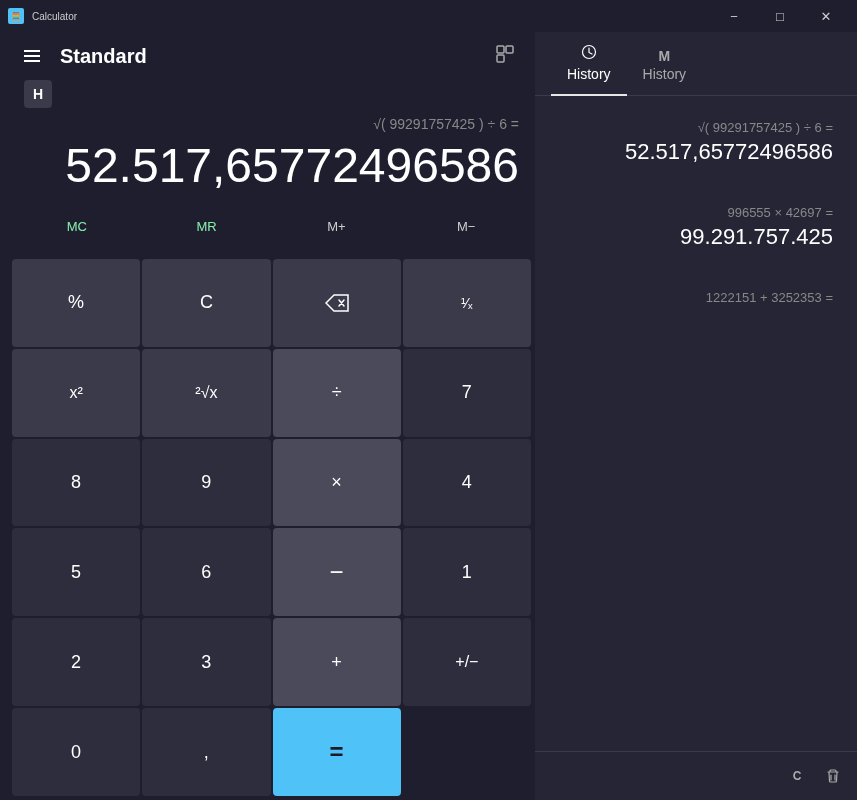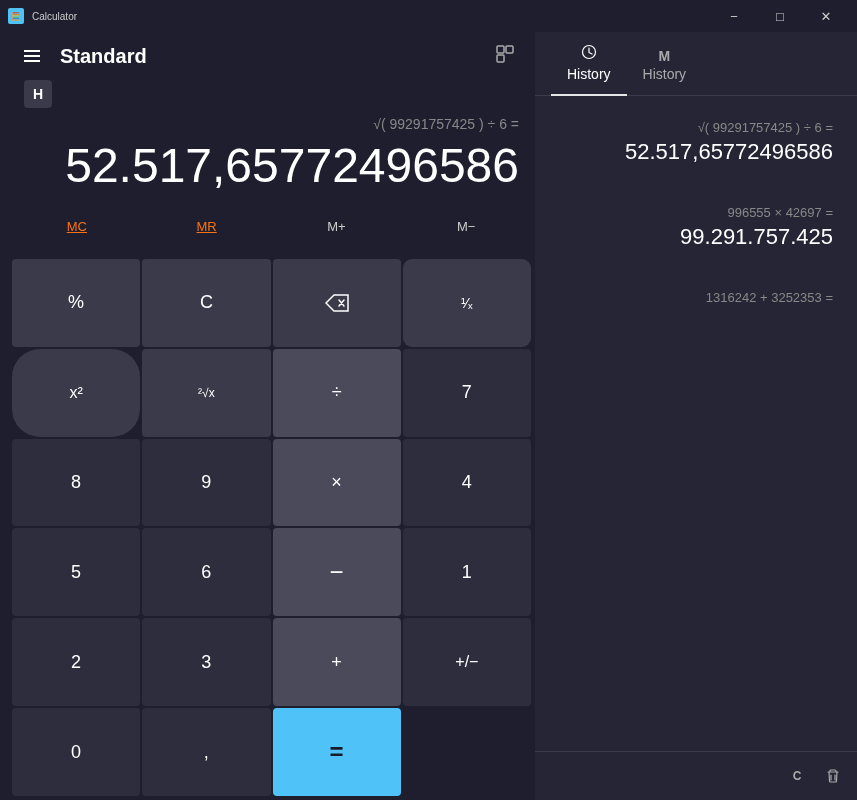--- a/index.html
+++ b/index.html
@@ -157,21 +157,21 @@
       flex: 1;
       height: 36px;
       background: none;
       border: none;
       color: #ccc;
       font-size: 13px;
       cursor: pointer;
       border-radius: 4px;
       transition: background 0.1s;
     }
-    .mem-btn.disabled { color: #f97316; cursor: default; text-decoration: underline; }
+    .mem-btn.disabled { color: #86efac; cursor: default; }
 
     
     .btn-grid {
       flex: 1;
       display: grid;
       grid-template-columns: repeat(4, 1fr);
       gap: 2px;
       padding: 2px 4px 4px;
     }
 
@@ -187,22 +187,22 @@
       display: flex;
       align-items: center;
       justify-content: center;
     }
 
     .btn-dark { background: #2d2d3d; }
     .btn-medium { background: #3a3a4a; }
     .btn-light { background: #4a4a5a; }
     .btn-accent { background: #4fc3f7; color: #1a1a2a; font-weight: 600; font-size: 24px; }
 
-    .btn-fraction { font-size: 14px; border-radius: 9px; }
-    .btn-sqrt { font-size: 12px; }
+    .btn-fraction { font-size: 14px; }
+    .btn-sqrt { font-size: 16px; }
     .btn-backspace { font-size: 20px; }
 
     
     .right-panel {
       flex: 1;
       background: #252535;
       display: flex;
       flex-direction: column;
       overflow: hidden;
     }
@@ -348,21 +348,21 @@
       <button class="calc-btn btn-medium">%</button>
       <button class="calc-btn btn-medium">C</button>
       <button class="calc-btn btn-medium btn-backspace">
         <svg width="24" height="18" viewBox="0 0 24 18" fill="none">
           <path d="M9 1L1 9L9 17H23V1H9Z" stroke="white" stroke-width="1.5" fill="none"></path>
           <path d="M14 6L19 12M19 6L14 12" stroke="white" stroke-width="1.5" stroke-linecap="round"></path>
         </svg>
       </button>
 
       <button class="calc-btn btn-medium btn-fraction">¹⁄ₓ</button>
-      <button class="calc-btn btn-medium" style="font-size:16px;border-radius:28px;">x²</button>
+      <button class="calc-btn btn-medium" style="font-size:16px;">x²</button>
       <button class="calc-btn btn-medium btn-sqrt">²√x</button>
       <button class="calc-btn btn-light">÷</button>
 
       <button class="calc-btn btn-dark">7</button>
       <button class="calc-btn btn-dark">8</button>
       <button class="calc-btn btn-dark">9</button>
       <button class="calc-btn btn-light">×</button>
 
       <button class="calc-btn btn-dark">4</button>
       <button class="calc-btn btn-dark">5</button>
@@ -402,21 +402,21 @@
     <div class="history-list">
       <div class="history-item">
         <div class="history-expr">√( 99291757425 )  ÷  6 =</div>
         <div class="history-result">52.517,65772496586</div>
       </div>
       <div class="history-item">
         <div class="history-expr">996555  ×  42697 =</div>
         <div class="history-result">99.291.757.425</div>
       </div>
       <div class="history-item">
-        <div class="history-expr">1316242  +  3252353 =</div>
+        <div class="history-expr">1222151  +  3252353 =</div>
       </div>
     </div>
 
     <div class="right-panel-footer">
       <button class="footer-btn" style="font-size:12px; font-weight:bold;">C</button>
       <button class="footer-btn">
         <svg width="16" height="16" viewBox="0 0 16 16" fill="none">
           <path d="M3 4H13M5 4V3C5 2.4 5.4 2 6 2H10C10.6 2 11 2.4 11 3V4M6 7V12M10 7V12M4 4L4.5 13C4.5 13.6 4.9 14 5.5 14H10.5C11.1 14 11.5 13.6 11.5 13L12 4H4Z" stroke="#aaa" stroke-width="1.2" stroke-linecap="round"></path>
         </svg>
       </button>

